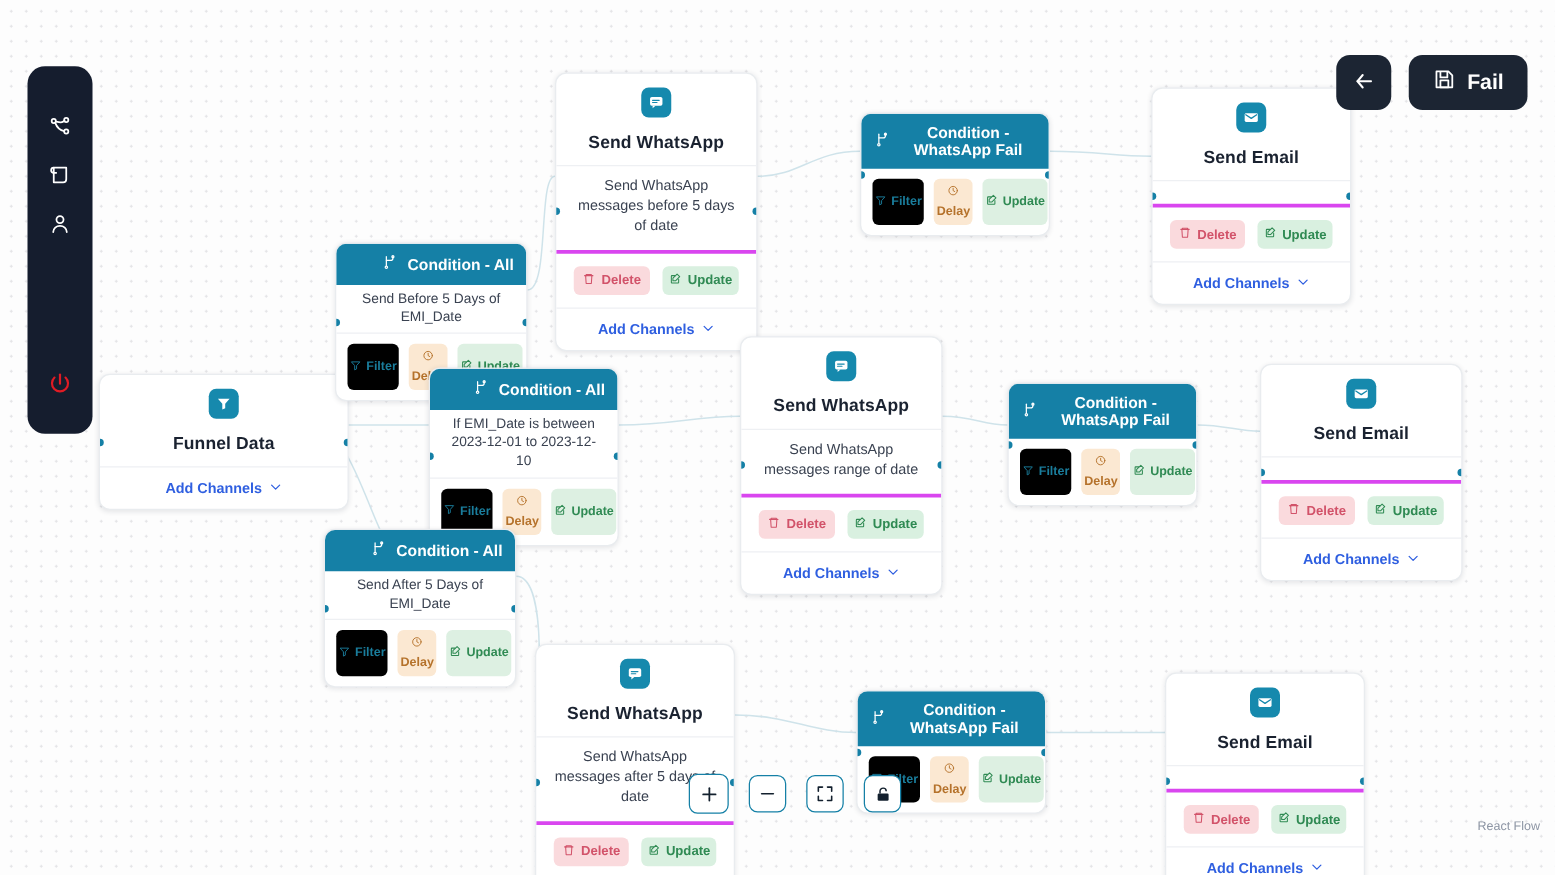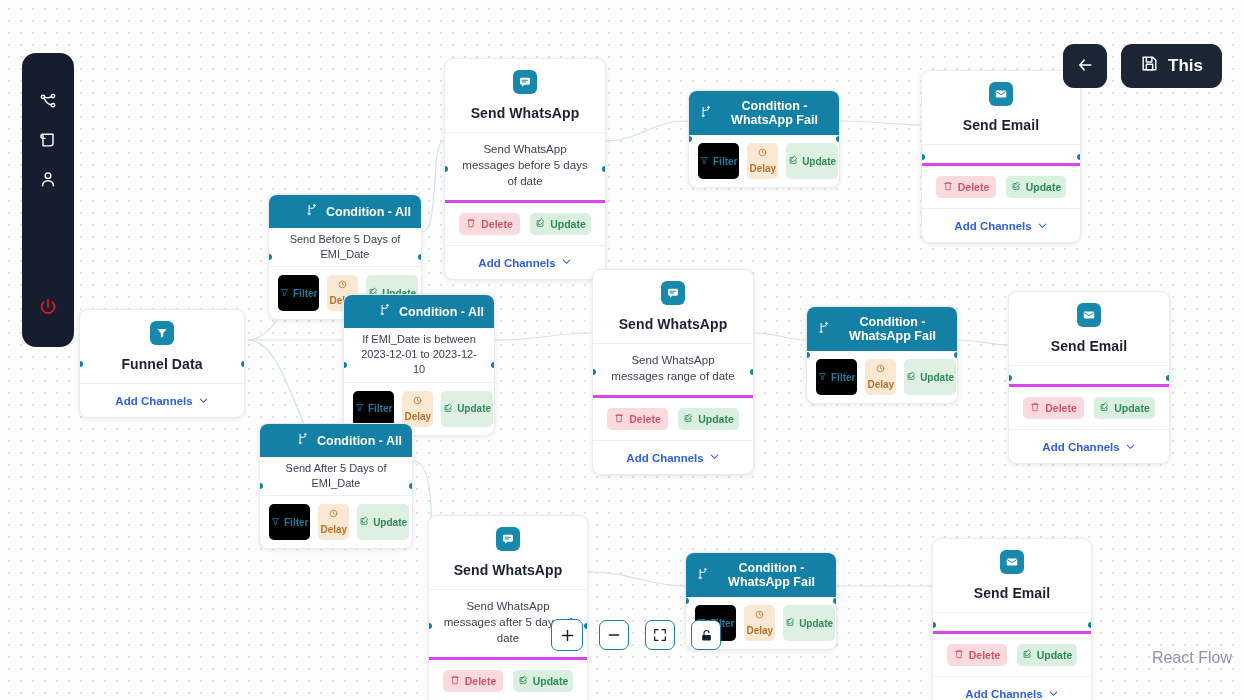--- a/index.html
+++ b/index.html
@@ -244,21 +244,21 @@
     align-items: center;
     justify-content: center;
     cursor: pointer;
     color: #13202e;
   }
   #ctl-zoom-in { width: 32px; height: 32px; }
 
   #attribution {
     position: absolute;
     right: 12px; bottom: 33px;
-    font-size: 16px;
+    font-size: 10px;
     color: #8c94a3;
     z-index: 30;
     text-align: center;
   }
 </style>
 </head>
 <body>
 
 <div id="canvas">
 
@@ -329,26 +329,26 @@
       </span>
     </button>
     <button class="dark-btn" id="save-btn">
       <span>
         <svg width="19" height="19" viewBox="0 0 24 24" fill="none" stroke="currentColor" stroke-width="1.8" stroke-linejoin="round">
           <path d="M4 4h12l4 4v12H4z"></path>
             <path d="M8 4v6h7V4"></path>
             <rect x="8" y="13" width="8" height="7"></rect>
         </svg>
       </span>
-      <span>This</span>
+      <span>Fail</span>
     </button>
   </div>
 
   <div id="nodes-layer">
-      <div class="node node-action" style="left: 79px; top: 309px; width: 166px;">
+      <div class="node node-action" style="left: 79px; top: 299px; width: 200px;">
         <div class="n-head">
           <span class="n-ico">
             <svg width="14" height="14" viewBox="0 0 24 24" fill="none" stroke="currentColor" stroke-width="1.9" stroke-linecap="round" stroke-linejoin="round">
               <path d="M4 5h16l-6 7v6l-4 2v-8z" fill="currentColor" stroke="none"></path>
             </svg>
           </span>
           <span class="n-title">Funnel Data</span>
         </div>
         <div class="n-foot"><span class="lnk">
             <span>Add Channels</span>

